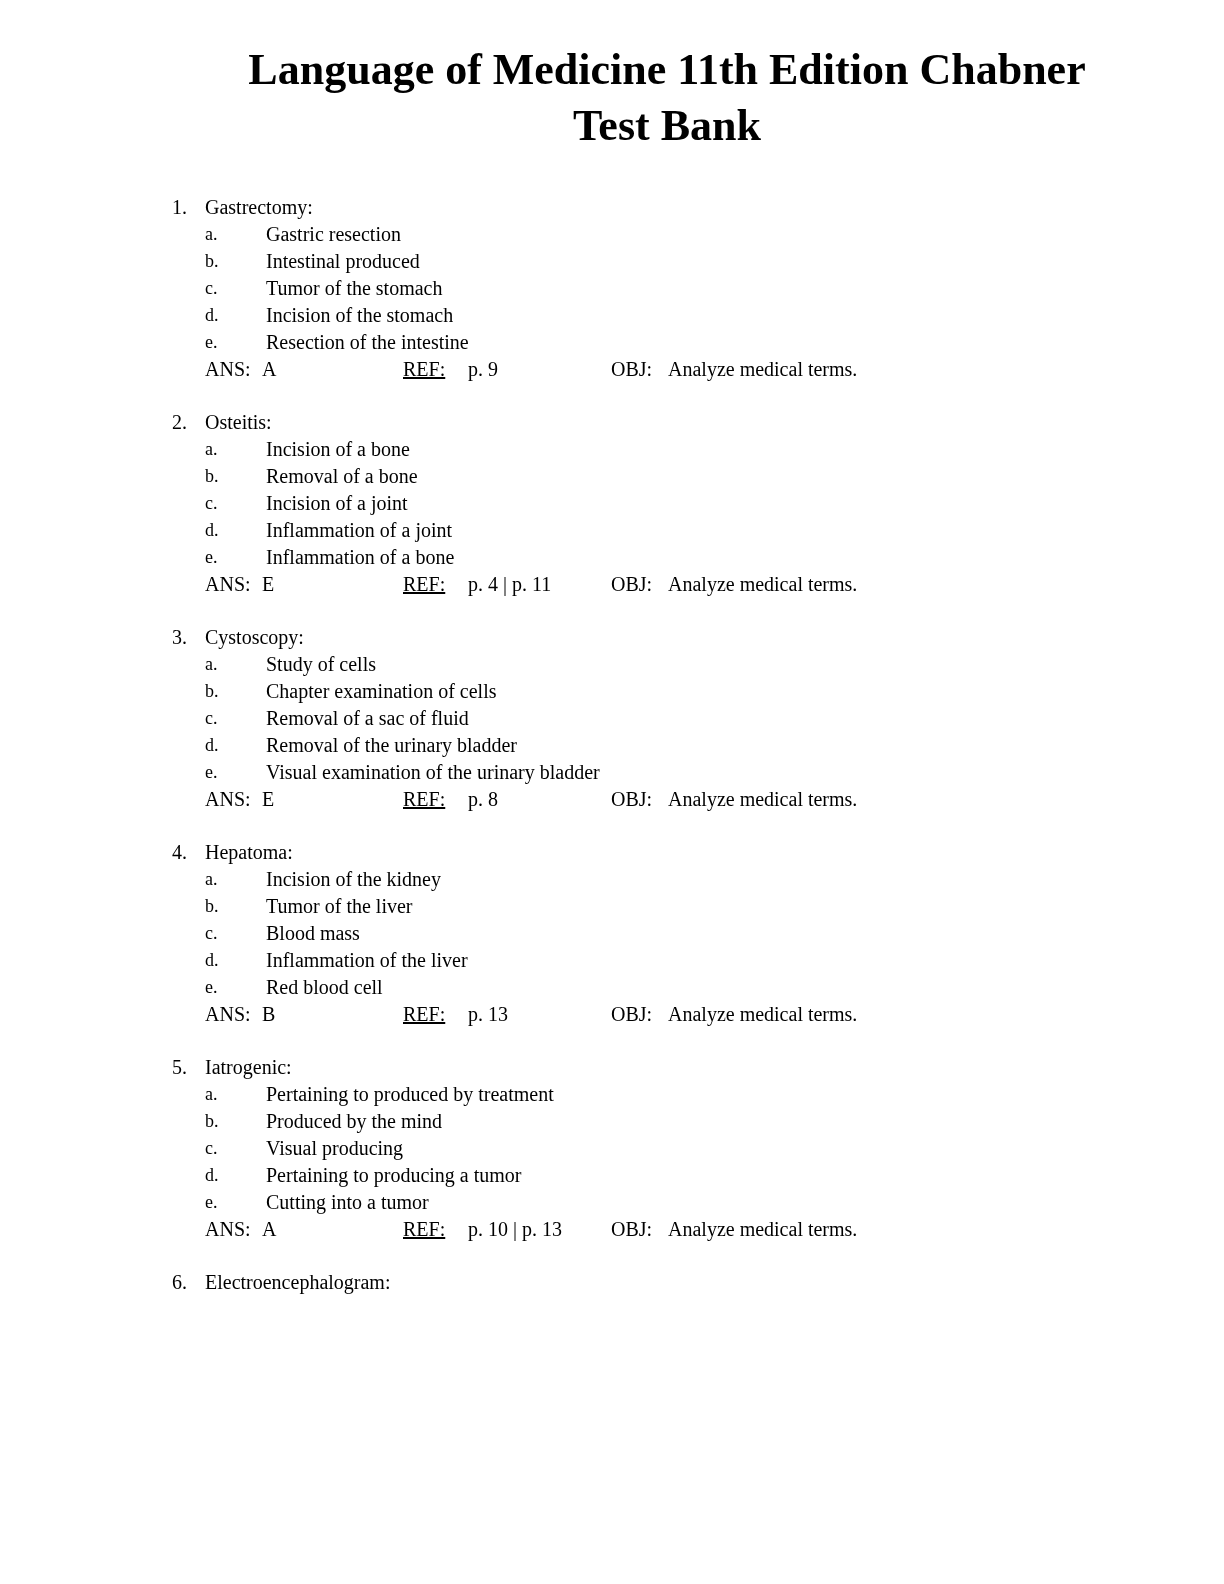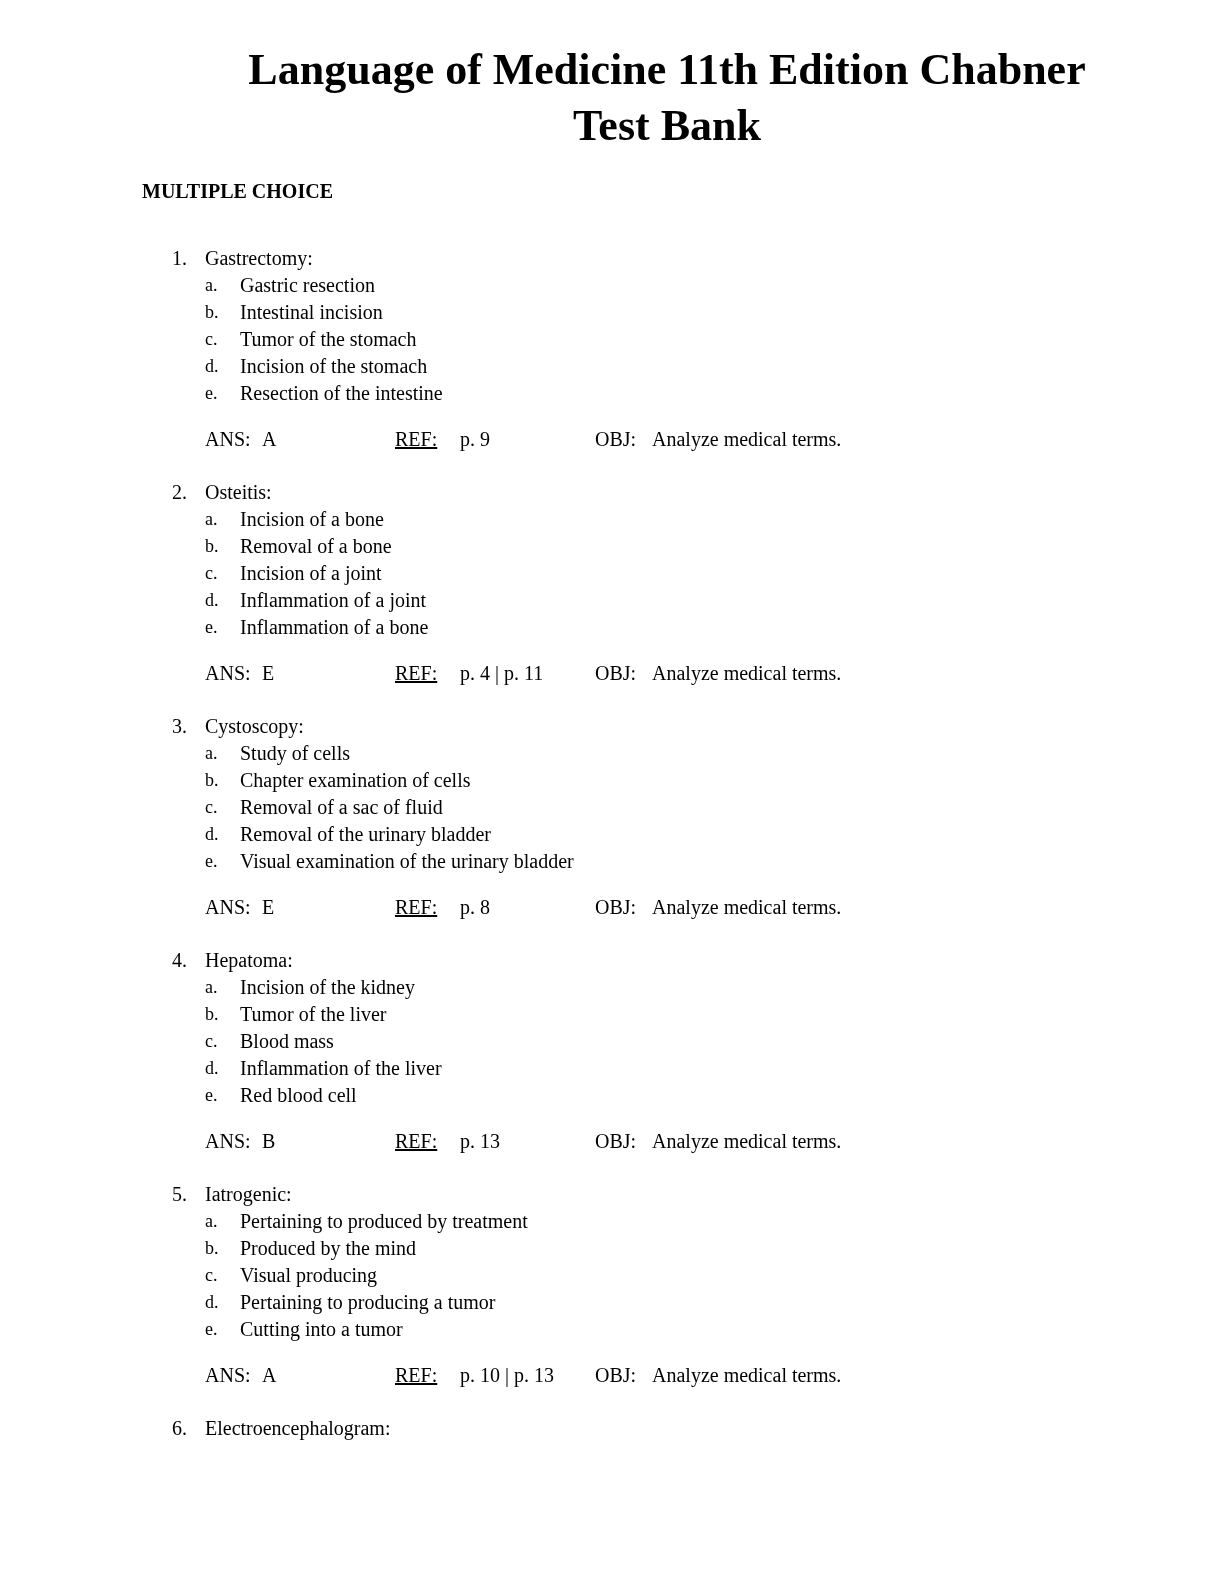--- a/index.html
+++ b/index.html
@@ -56,58 +56,57 @@
   .q-stem { flex: 1; }
   .opt {
     display: flex;
     padding-left: 63px; 
   }
   .opt-letter {
     width: 35px;
     flex: 0 0 35px;
     font-size: 18px;
   }
-  .opt-text { flex: 1; }
+  .opt-text { flex: 1; margin-left: 26px; }
   .ans-line {
     display: flex;
     padding-left: 63px; 
-    margin-top: 19px;
+    gap: 8px;
   }
   .seg { display: inline-flex; }
   .seg-ans { width: 190px; flex: 0 0 190px; }
   .seg-ans .lbl { width: 57px; flex: 0 0 57px; }
   .seg-ref { width: 200px; flex: 0 0 200px; }
   .seg-ref .lbl { width: 65px; flex: 0 0 65px; text-decoration: underline; }
   .seg-obj .lbl { width: 57px; flex: 0 0 57px; }
 </style>
 </head>
 <body>
 
 <div class="page">
 
   <h1 class="doc-title">
     <span class="title-line">Language of Medicine 11th Edition Chabner</span>
     <span class="title-line">Test Bank</span>
   </h1>
 
-  <div class="section-heading">MULTIPLE CHOICE</div>
 
   <div class="questions">
       <div class="question">
         <div class="q-line">
           <span class="q-num">1.</span>
           <span class="q-stem">Gastrectomy:</span>
         </div>
         <div class="opt">
           <span class="opt-letter">a.</span>
           <span class="opt-text">Gastric resection</span>
         </div>
         <div class="opt">
           <span class="opt-letter">b.</span>
-          <span class="opt-text">Intestinal incision</span>
+          <span class="opt-text">Intestinal produced</span>
         </div>
         <div class="opt">
           <span class="opt-letter">c.</span>
           <span class="opt-text">Tumor of the stomach</span>
         </div>
         <div class="opt">
           <span class="opt-letter">d.</span>
           <span class="opt-text">Incision of the stomach</span>
         </div>
         <div class="opt">

